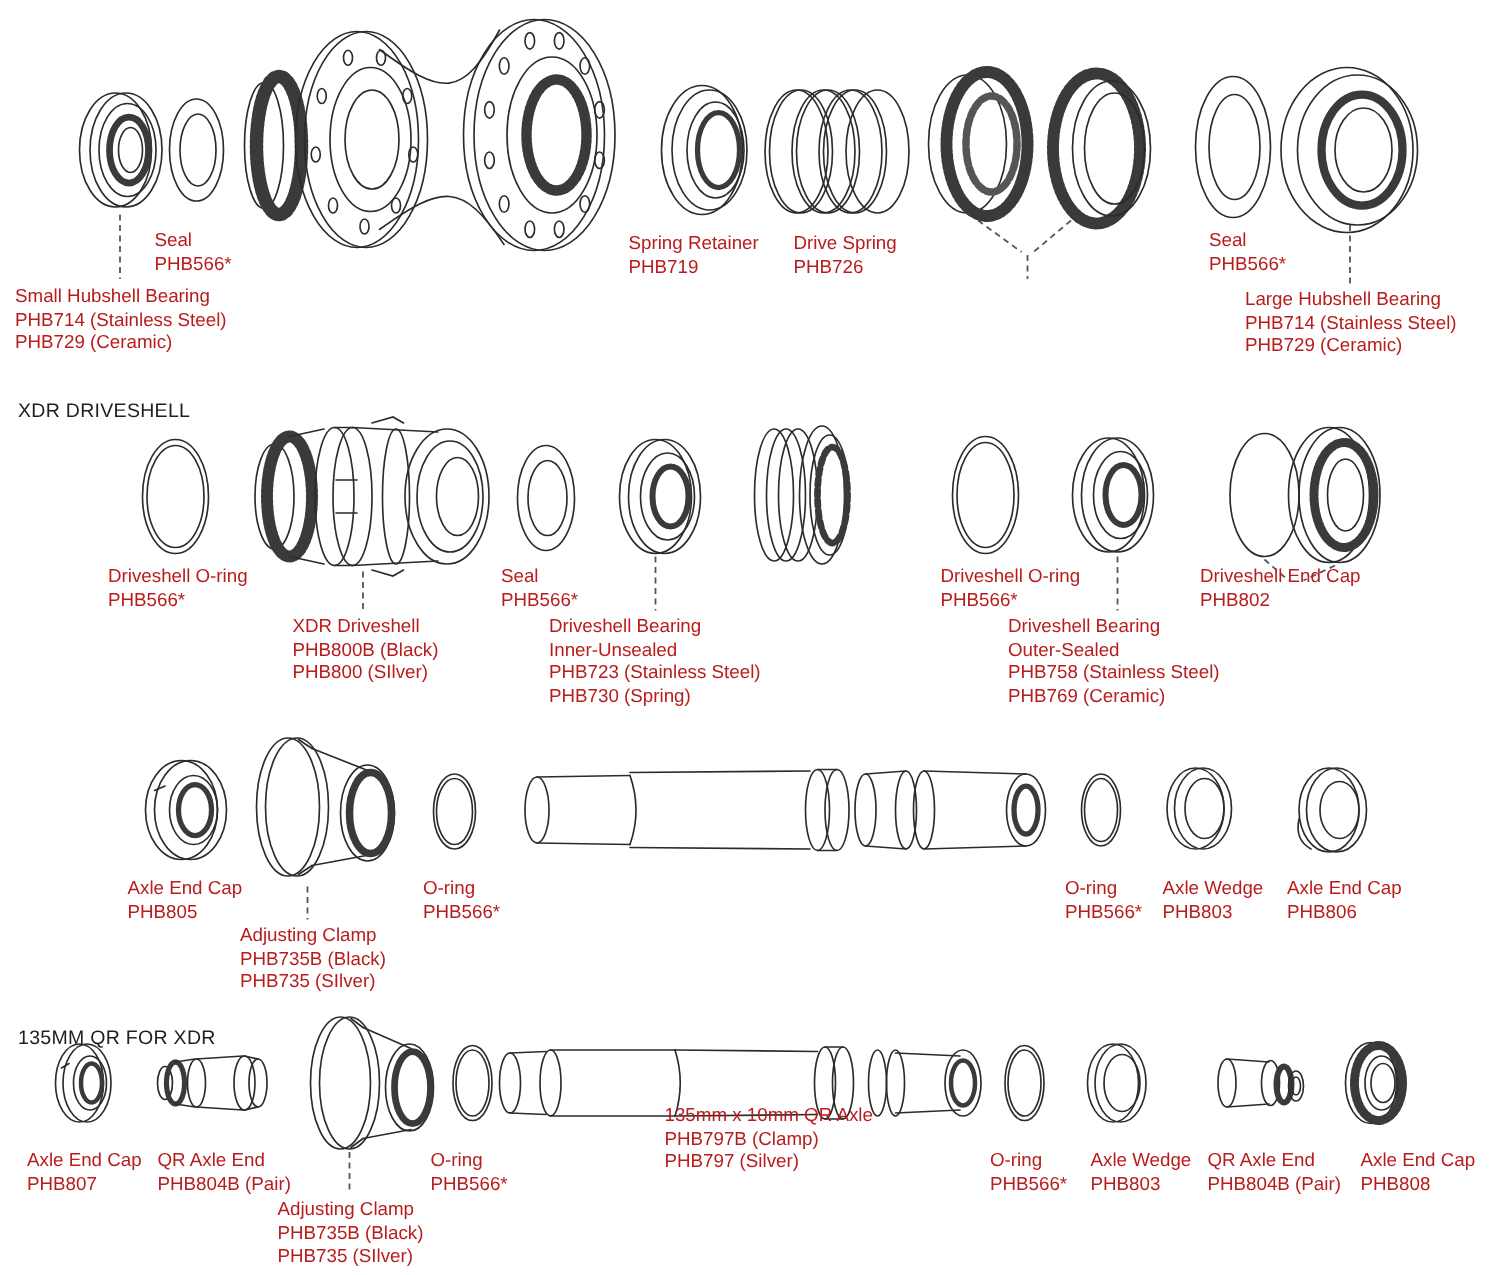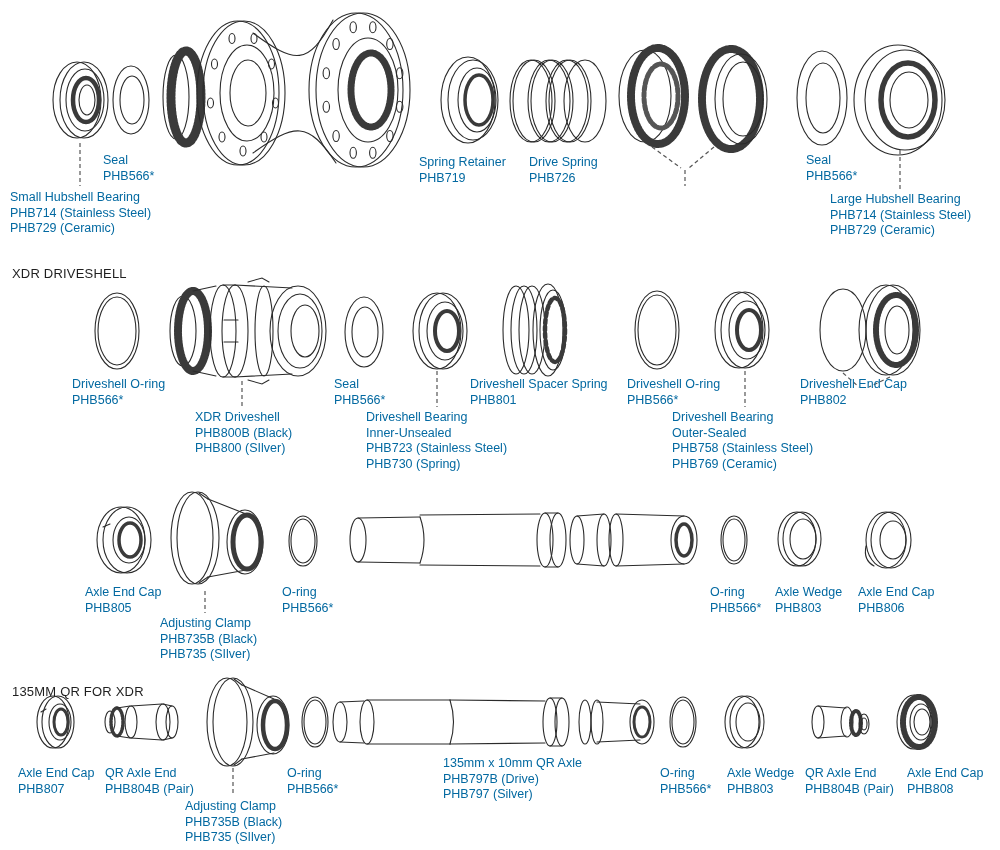--- a/index.html
+++ b/index.html
@@ -2,21 +2,21 @@
 <html><head>
 <meta charset="utf-8">
 <style>
   html,body{margin:0;padding:0;background:#ffffff;}
   .canvas{
     position:relative;width:1000px;height:850px;background:#ffffff;overflow:hidden;
     font-family:"Liberation Sans",sans-serif;
   }
   .canvas svg{position:absolute;left:0;top:0;}
   .lbl{
-    position:absolute;font-size:12.5px;line-height:15.5px;color:#0369a1;
+    position:absolute;font-size:12.5px;line-height:15.5px;color:#b91c1c;
     white-space:nowrap;
   }
   .lbl span{display:block;}
   .hdr{
     position:absolute;font-size:13px;line-height:16px;color:#1f1f1f;
     letter-spacing:.2px;white-space:nowrap;
   }
 </style>
 </head>
 <body>
@@ -367,24 +367,20 @@
 <div class="lbl" style="left:334px;top:377px">
   <span>Seal</span>
   <span>PHB566*</span>
 </div>
 <div class="lbl" style="left:366px;top:410px">
   <span>Driveshell Bearing</span>
   <span>Inner-Unsealed</span>
   <span>PHB723 (Stainless Steel)</span>
   <span>PHB730 (Spring)</span>
 </div>
-<div class="lbl" style="left:470px;top:377px">
-  <span>Driveshell Spacer Spring</span>
-  <span>PHB801</span>
-</div>
 <div class="lbl" style="left:627px;top:377px">
   <span>Driveshell O-ring</span>
   <span>PHB566*</span>
 </div>
 <div class="lbl" style="left:672px;top:410px">
   <span>Driveshell Bearing</span>
   <span>Outer-Sealed</span>
   <span>PHB758 (Stainless Steel)</span>
   <span>PHB769 (Ceramic)</span>
 </div>
@@ -429,23 +425,23 @@
 </div>
 <div class="lbl" style="left:185px;top:799px">
   <span>Adjusting Clamp</span>
   <span>PHB735B (Black)</span>
   <span>PHB735 (SIlver)</span>
 </div>
 <div class="lbl" style="left:287px;top:766px">
   <span>O-ring</span>
   <span>PHB566*</span>
 </div>
-<div class="lbl" style="left:443px;top:756px">
+<div class="lbl" style="left:443px;top:736px">
   <span>135mm x 10mm QR Axle</span>
-  <span>PHB797B (Drive)</span>
+  <span>PHB797B (Clamp)</span>
   <span>PHB797 (Silver)</span>
 </div>
 <div class="lbl" style="left:660px;top:766px">
   <span>O-ring</span>
   <span>PHB566*</span>
 </div>
 <div class="lbl" style="left:727px;top:766px">
   <span>Axle Wedge</span>
   <span>PHB803</span>
 </div>

